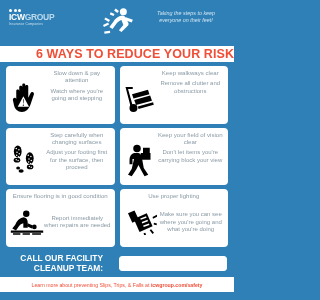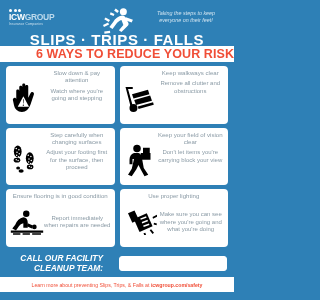--- a/index.html
+++ b/index.html
@@ -44,21 +44,21 @@
   .card-head { font-size:6.1px; color:#8a9aa5; line-height:7.4px; text-align:center; }
   .card-body { font-size:6.0px; color:#8a9aa5; line-height:7.4px; text-align:center; margin-top:4px; }
 
   
   .card.full-head { flex-direction:column; padding:3px 4px; }
   .card.full-head .card-head { width:100%; margin-bottom:1px; }
   .card.full-head .lower { display:flex; width:100%; flex:1 1 auto; align-items:center; }
   .card.full-head .lower .card-icon { padding-top:0; }
 
   
-  .footer { flex:none; padding:3px 7px 0 7px; display:flex; align-items:center; gap:16px; height:30px;font-style:italic; }
+  .footer { flex:none; padding:3px 7px 0 7px; display:flex; align-items:center; gap:16px; height:30px; }
   .footer-label { font-size:8.4px; font-weight:bold; color:#fff; line-height:9.5px; text-align:right; width:96px; flex:none; }
   .footer-field { flex:1 1 auto; height:15px; background:#fff; border-radius:3px; border:1px solid #fff; }
 
   .bottombar { flex:none; height:15px; background:#fff; display:flex; align-items:center; justify-content:center; }
   .bottombar-text { font-size:5.2px; color:#f04e37; white-space:nowrap; }
   .bottombar-text b { font-weight:bold; }
 
   svg { display:block; }
 </style>
 </head>
@@ -86,21 +86,20 @@
         <path d="M8 30 L16 26 L17.5 29 L9.5 33 Z"></path>
         <path d="M12 18 L19 22 L17 25 L10 21 Z"></path>
         <path d="M10 40 L19 39 L19.3 42.5 L10.3 43.5 Z"></path>
         <path d="M28 4 L33 8 L30.5 11 L25.5 7 Z"></path>
         <path d="M20 10 L26 12.5 L24.7 15.8 L18.7 13.3 Z"></path>
       </svg>
     </div>
 
     <div class="tagline">Taking the steps to keep everyone on their feet!</div>
 
-    <div class="title-row">SLIPS · TRIPS · FALLS</div>
   </div>
 
   <div class="subhead-band">
     <div class="subhead">6 WAYS TO REDUCE YOUR RISK</div>
   </div>
 
   <div class="grid">
 
     <div class="row">
 

